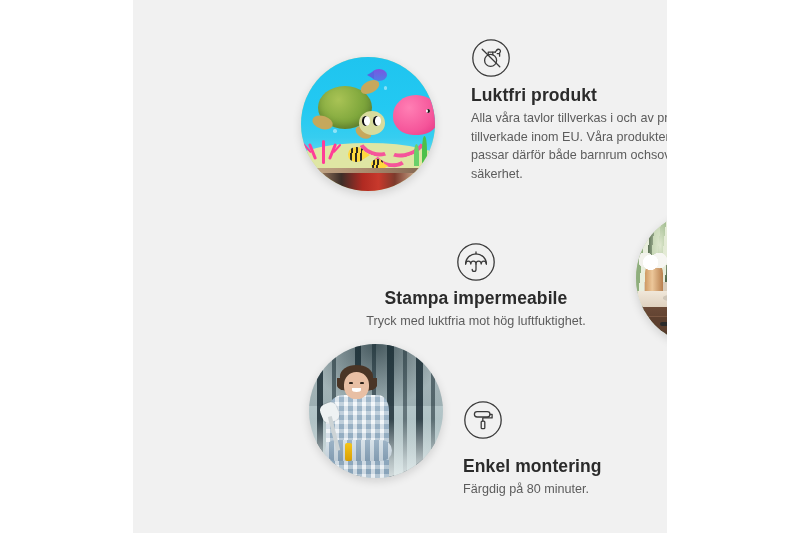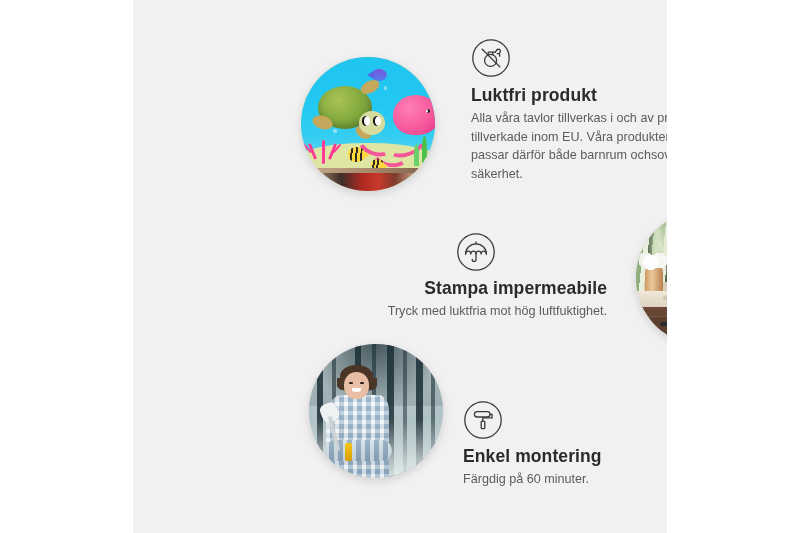--- a/index.html
+++ b/index.html
@@ -57,27 +57,27 @@
   }
   .feat-body {
     font-size: 12.6px;
     line-height: 1.47;
     color: #5c5c5c;
   }
 
   
   #feature-odourless { left: 338px; top: 38px; width: 286px; }
   
-  #feature-waterproof { left: 212px; top: 232px; width: 262px; text-align: right; }
+  #feature-waterproof { left: 212px; top: 242px; width: 262px; text-align: center; }
   #feature-waterproof .icon-wrap { margin: 0 auto 0 auto; }
   #feature-waterproof .feat-title { font-size: 17.5px; margin-top: 6px; }
   #feature-waterproof .feat-body { font-size: 12.6px; }
   
   #feature-easy { left: 330px; top: 400px; width: 230px; }
-  #feature-easy .feat-title { margin-top: 6px; }
+  #feature-easy .feat-title { margin-top: 16px; }
   #feature-easy .feat-body { font-size: 12.6px; }
 
   
   #circle-kids      { left: 168px; top: 57px;  width: 134px; height: 134px; }
   #circle-bathroom  { left: 503px; top: 211px; width: 134px; height: 134px; }
   #circle-installer { left: 176px; top: 344px; width: 134px; height: 134px; }
 
   
   .sea-bg {
     position:absolute; inset:0;
@@ -412,17 +412,17 @@
     <div class="feature" id="feature-easy">
       <span class="icon-wrap">
         <svg viewBox="0 0 40 40" fill="none" stroke="#3a3a3a" stroke-width="1.3" stroke-linecap="round" stroke-linejoin="round">
           <circle cx="20" cy="20" r="18.2"></circle>
           <rect x="11.4" y="11.6" width="15.6" height="5.4" rx="2.7"></rect>
           <path d="M27 14.3h2.1v3.6h-9.3v3.2"></path>
           <rect x="18.2" y="21.1" width="3.6" height="7.6" rx="1"></rect>
         </svg>
       </span>
       <div class="feat-title">Enkel montering</div>
-      <div class="feat-body">Färgdig på 60 minuter.</div>
+      <div class="feat-body">Färgdig på 80 minuter.</div>
     </div>
 
   </div>
 </div>
 
 </body></html>

